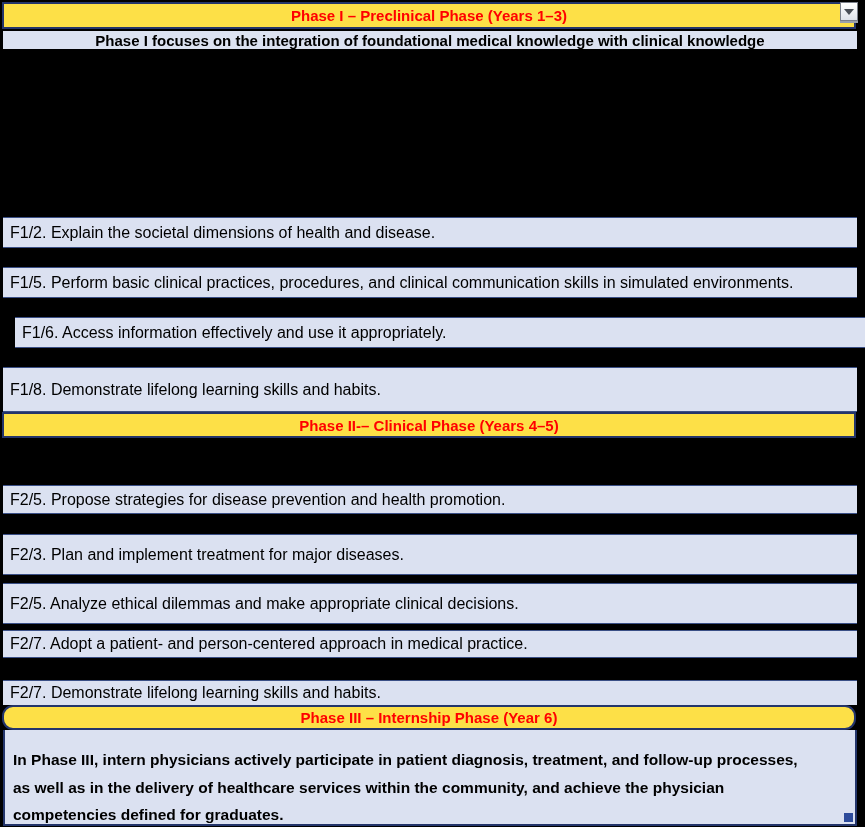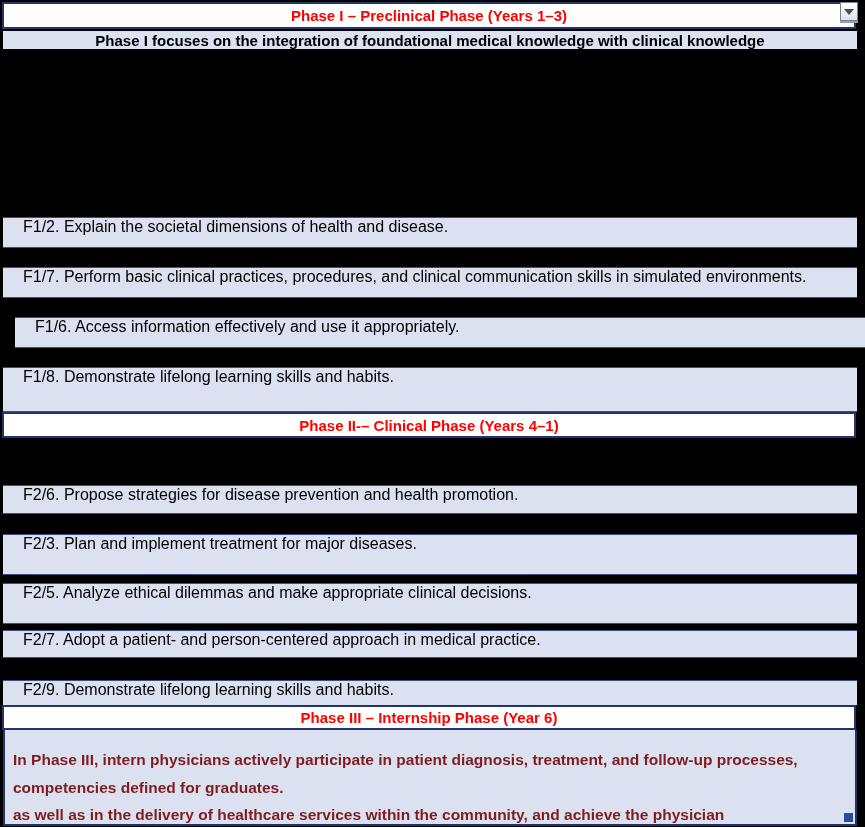--- a/index.html
+++ b/index.html
@@ -5,38 +5,38 @@
   html,body{margin:0;padding:0;background:#000;}
   #stage{
     position:relative;
     width:865px;height:827px;
     background:#000;
     font-family:"Liberation Sans", sans-serif;
     overflow:hidden;
   }
   .bar{
     position:absolute;left:2px;width:854px;
-    background:#ffffff;
+    background:#fde047;
     border:2px solid #24356B;
     box-sizing:border-box;
     display:flex;align-items:center;justify-content:center;
   }
   .bar .bar-label{
     color:#FF0000;font-weight:bold;font-size:15px;
     white-space:nowrap;
   }
   .cellrow{
     position:absolute;left:3px;width:854px;
     background:#DBE1F1;
     border-top:1px solid #3a4f86;
     border-bottom:1px solid #3a4f86;
     box-sizing:border-box;
-    display:flex;
+    display:flex;align-items:center;
     color:#000;font-size:16px;
-    padding-left:20px;
+    padding-left:7px;
     white-space:nowrap;
   }
   .introrow{
     position:absolute;left:3px;width:854px;
     background:#DCE2F1;
     box-sizing:border-box;
     display:flex;align-items:center;justify-content:center;
     color:#000;font-size:15px;font-weight:bold;
     white-space:nowrap;
   }
@@ -56,21 +56,21 @@
     border-right:5px solid transparent;
     border-top:6px solid #4a4f57;
   }
   #phase3-block{
     position:absolute;left:3px;top:730px;width:854px;height:96px;
     background:#DBE1F1;
     border-left:2px solid #24356B;
     border-right:2px solid #24356B;
     border-bottom:2px solid #24356B;
     box-sizing:border-box;
-    color:#7f1d1d;
+    color:#000000;
   }
   #phase3-text{
     position:absolute;left:8px;top:16px;right:10px;
     font-size:15.5px;font-weight:bold;line-height:27.5px;
   }
   #phase3-text div{white-space:nowrap;}
   #fill-handle{
     position:absolute;right:2px;bottom:2px;
     width:9px;height:9px;
     background:#2E4B9B;
@@ -92,55 +92,55 @@
   <div class="introrow" style="top:31px;height:18px;">
     <span>Phase I focuses on the integration of foundational medical knowledge with clinical knowledge</span>
   </div>
 
   <div style="position:absolute;left:0;top:54px;width:865px;height:163px;background:#000;"></div>
 
   <div class="cellrow" style="top:217px;height:31px;">
     <span>F1/2. Explain the societal dimensions of health and disease.</span>
   </div>
   <div class="cellrow" style="top:267px;height:31px;">
-    <span>F1/7. Perform basic clinical practices, procedures, and clinical communication skills in simulated environments.</span>
+    <span>F1/5. Perform basic clinical practices, procedures, and clinical communication skills in simulated environments.</span>
   </div>
   <div class="cellrow" style="top:317px;height:31px;margin-left:12px;">
     <span>F1/6. Access information effectively and use it appropriately.</span>
   </div>
   <div class="cellrow" style="top:367px;height:45px;">
     <span>F1/8. Demonstrate lifelong learning skills and habits.</span>
   </div>
 
   <div class="bar" style="top:412px;height:26px;">
-    <span class="bar-label">Phase II-– Clinical Phase (Years 4–1)</span>
+    <span class="bar-label">Phase II-– Clinical Phase (Years 4–5)</span>
   </div>
 
   <div class="cellrow" style="top:485px;height:29px;">
-    <span>F2/6. Propose strategies for disease prevention and health promotion.</span>
+    <span>F2/5. Propose strategies for disease prevention and health promotion.</span>
   </div>
   <div class="cellrow" style="top:534px;height:41px;">
     <span>F2/3. Plan and implement treatment for major diseases.</span>
   </div>
   <div class="cellrow" style="top:583px;height:41px;">
     <span>F2/5. Analyze ethical dilemmas and make appropriate clinical decisions.</span>
   </div>
   <div class="cellrow" style="top:630px;height:28px;">
     <span>F2/7. Adopt a patient- and person-centered approach in medical practice.</span>
   </div>
   <div class="cellrow" style="top:680px;height:25px;border-bottom:none;">
-    <span>F2/9. Demonstrate lifelong learning skills and habits.</span>
+    <span>F2/7. Demonstrate lifelong learning skills and habits.</span>
   </div>
 
-  <div class="bar" style="top:705px;height:25px;">
+  <div class="bar" style="top:705px;height:25px;border-radius:11px;">
     <span class="bar-label">Phase III – Internship Phase (Year 6)</span>
   </div>
 
   <div id="phase3-block">
     <div id="phase3-text">
       <div>In Phase III, intern physicians actively participate in patient diagnosis, treatment, and follow-up processes,</div>
+      <div>as well as in the delivery of healthcare services within the community, and achieve the physician</div>
       <div>competencies defined for graduates.</div>
-      <div>as well as in the delivery of healthcare services within the community, and achieve the physician</div>
     </div>
     <div id="fill-handle"></div>
   </div>
 
 </div>
 
 </body></html>

